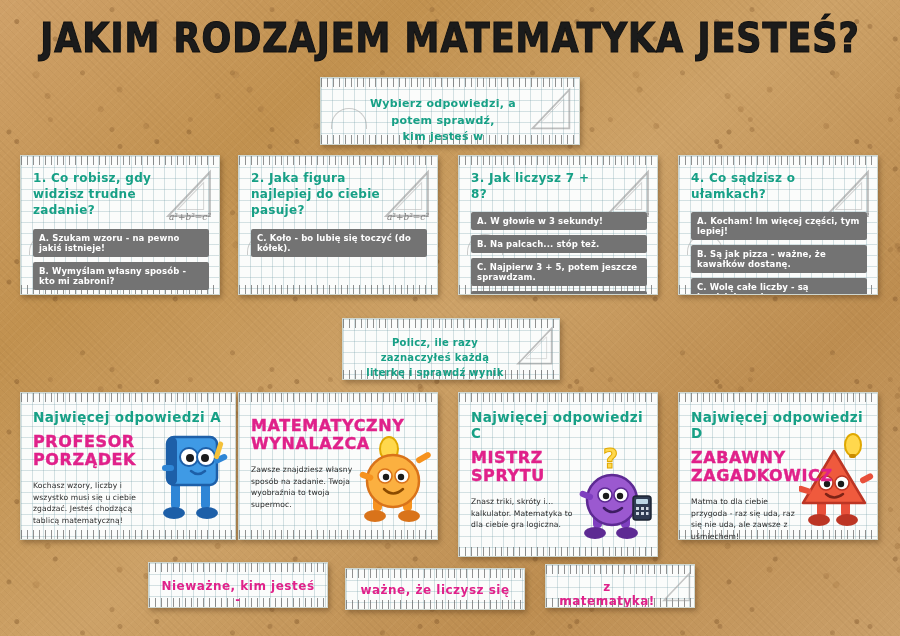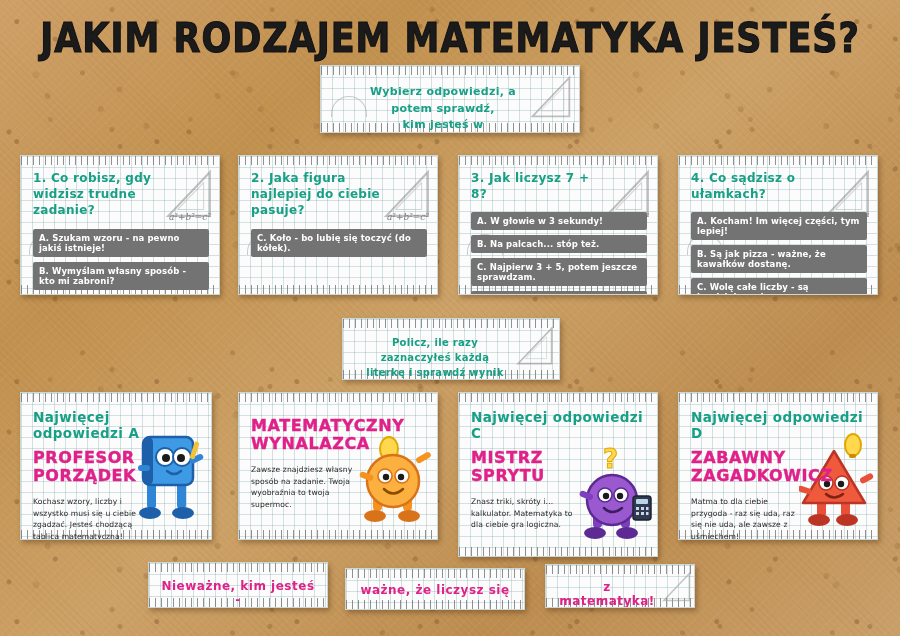--- a/index.html
+++ b/index.html
@@ -130,21 +130,21 @@
     letter-spacing:.5px;
   }
 </style>
 </head>
 <body>
 
 <div class="cork"></div>
 
 <div class="headline">Jakim rodzajem matematyka jesteś?</div>
 
-<div class="card" style="left:320px;top:65px;width:260px;height:68px;">
+<div class="card" style="left:320px;top:77px;width:260px;height:68px;">
   <div class="grid"></div>
   <div class="ruler top"></div>
   <div class="ruler bot"></div>
   <div class="tri" style="right:6px;top:8px;width:46px;height:46px;">
     <svg viewBox="0 0 50 50">
         <polygon points="46,4 46,46 6,46" fill="none" stroke="#8d8d8d" stroke-width="2"></polygon>
         <polygon points="40,14 40,40 15,40" fill="none" stroke="#b5b5b5" stroke-width="1"></polygon>
       </svg>
   </div>
   <div class="protractor" style="left:10px;top:30px;"></div>
@@ -253,21 +253,21 @@
         <polygon points="46,4 46,46 6,46" fill="none" stroke="#8d8d8d" stroke-width="2"></polygon>
         <polygon points="40,14 40,40 15,40" fill="none" stroke="#b5b5b5" stroke-width="1"></polygon>
       </svg>
   </div>
   <div class="inner" style="padding:16px 46px 0 14px;">
     <div class="banner-text" style="font-size:10px;">Policz, ile razy zaznaczyłeś każdą</div>
     <div class="banner-text" style="font-size:10px;">literkę i sprawdź wynik poniżej!</div>
   </div>
 </div>
 
-<div class="card" style="left:20px;top:392px;width:192px;height:148px;">
+<div class="card" style="left:20px;top:392px;width:216px;height:148px;">
   <div class="grid"></div>
   <div class="ruler top"></div>
   <div class="ruler bot"></div>
   <div class="inner" style="padding:16px 12px 0 12px;">
     <div class="res-head">Najwięcej odpowiedzi A</div>
     <div class="res-title" style="margin-top:8px;width:110px;">Profesor Porządek</div>
     <div class="res-body" style="margin-top:10px;width:112px;">Kochasz wzory, liczby i wszystko musi się u ciebie zgadzać. Jesteś chodzącą tablicą matematyczną!</div>
   </div>
 
   <div class="mascot" style="right:4px;bottom:14px;width:70px;height:100px;">

